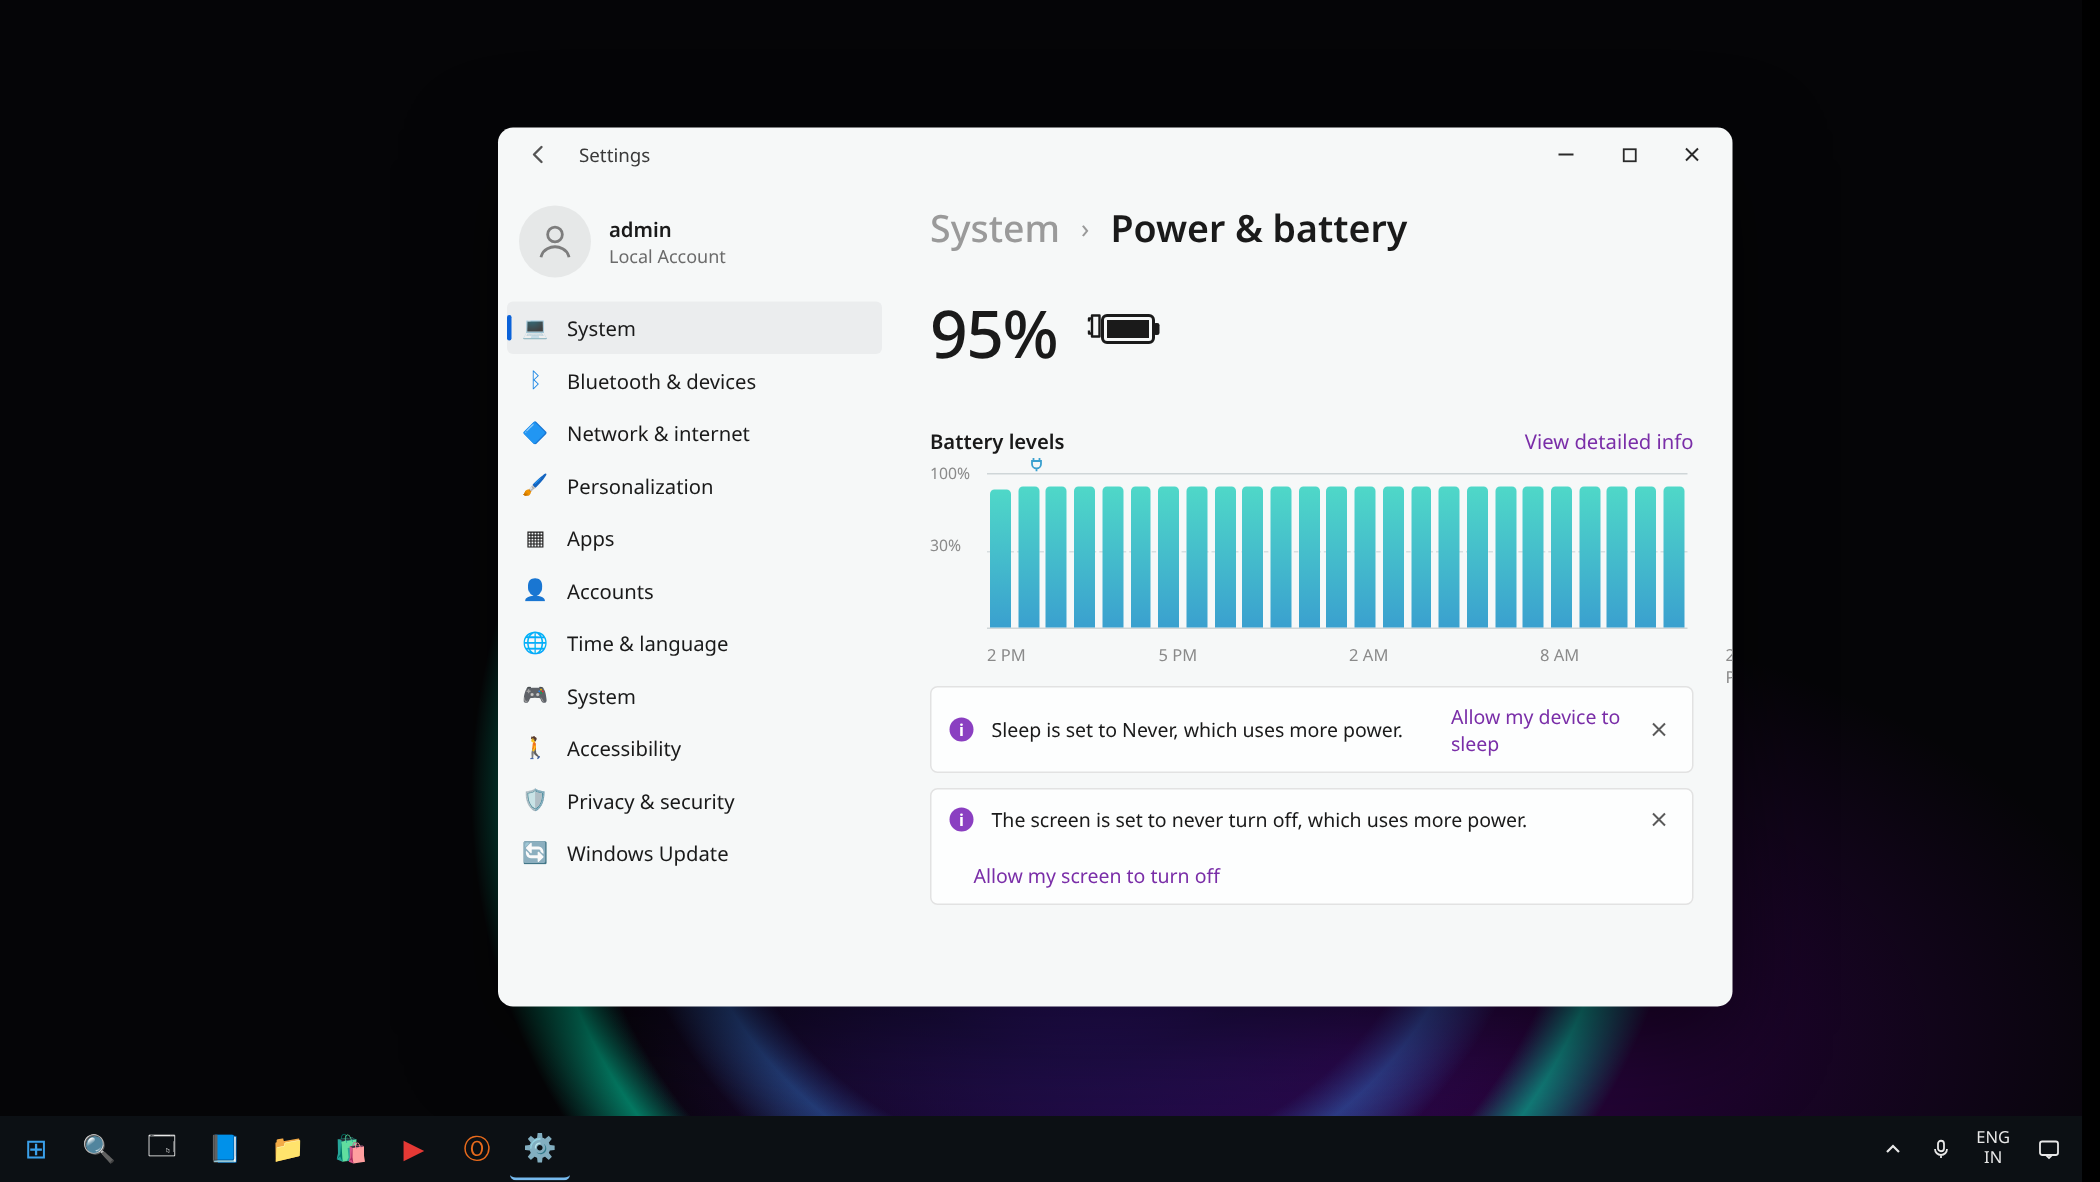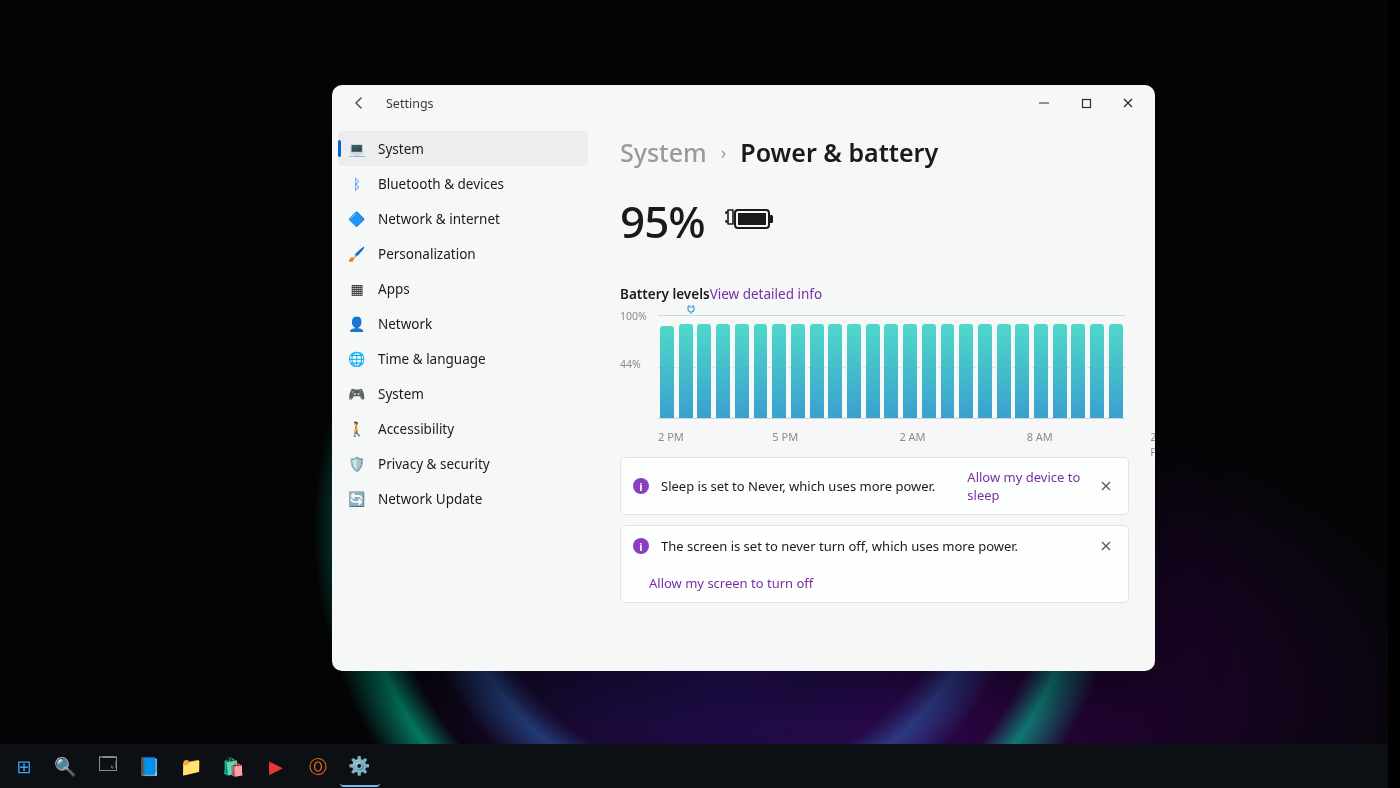--- a/index.html
+++ b/index.html
@@ -49,21 +49,21 @@
 
   .main{flex:1;padding:10px 26px 16px 26px;overflow:auto}
   .breadcrumb{display:flex;align-items:center;gap:14px;margin-top:4px;margin-bottom:22px}
   .bc-parent{font-size:25px;color:#9a9a9a;cursor:pointer;font-weight:500}
   .bc-caret{font-size:18px;color:#9a9a9a}
   .bc-current{font-size:25px;font-weight:600}
 
   .battery-hero{display:flex;align-items:center;gap:16px;margin-bottom:34px}
   .battery-pct{font-size:44px;font-weight:500;letter-spacing:-1px}
 
-  .chart-header{display:flex;justify-content:flex-start;align-items:flex-end;margin-bottom:6px}
+  .chart-header{display:flex;justify-content:space-between;align-items:flex-end;margin-bottom:6px}
   .chart-title{font-size:13.5px;font-weight:600}
   .chart-link{font-size:13.5px;color:var(--accent-text);cursor:pointer}
   .chart-box{position:relative;height:110px;margin-bottom:10px}
   .chart-plot{position:absolute;left:38px;right:4px;top:6px;bottom:0;border-top:1px solid #cfd6d8;border-bottom:1px solid #cfd6d8}
   .chart-mid{position:absolute;left:0;right:0;top:50%;border-top:1px dashed #d7dee0}
   .ylab{position:absolute;left:0;font-size:10.5px;color:#8a8a8a}
   .bars{position:absolute;left:0;right:0;bottom:0;top:0;display:flex;align-items:flex-end;justify-content:space-between;padding:0 2px}
   .bar{width:3.0%;border-radius:3px 3px 0 0;background:linear-gradient(180deg,#4fd8c8 0%,#3aa0cf 100%)}
   .plug-icon{position:absolute;top:-12px;color:#3aa0cf}
   .xticks{position:relative;left:38px;right:4px;height:16px;font-size:11px;color:#8a8a8a;margin-bottom:12px}
@@ -117,20 +117,32 @@
           <svg width="12" height="12" viewBox="0 0 12 12">
               <path d="M2 2 L10 10 M10 2 L2 10" stroke="#2a2a2a" stroke-width="1.3"></path>
             </svg>
         </div>
       </div>
     </div>
 
     <div class="body">
 
       <div class="sidebar">
+        <div class="profile">
+          <div class="avatar">
+            <svg width="28" height="28" viewBox="0 0 24 24">
+                <circle cx="12" cy="8" r="4.2" fill="none" stroke="#7d7d7d" stroke-width="1.6"></circle>
+                <path d="M4 21c1-5 6-6 8-6s7 1 8 6" fill="none" stroke="#7d7d7d" stroke-width="1.6"></path>
+              </svg>
+          </div>
+          <div>
+            <div class="profile-name">admin</div>
+            <div class="profile-sub">Local Account</div>
+          </div>
+        </div>
         <div class="nav" id="nav">
             <div class="nav-item active">
               <span class="nav-icon">💻</span>
               <span>System</span>
             </div>
             <div class="nav-item">
               <span class="nav-icon" style="color: rgb(30, 136, 229);">ᛒ</span>
               <span>Bluetooth &amp; devices</span>
             </div>
             <div class="nav-item">
@@ -140,41 +152,41 @@
             <div class="nav-item">
               <span class="nav-icon">🖌️</span>
               <span>Personalization</span>
             </div>
             <div class="nav-item">
               <span class="nav-icon">▦</span>
               <span>Apps</span>
             </div>
             <div class="nav-item">
               <span class="nav-icon">👤</span>
-              <span>Network</span>
+              <span>Accounts</span>
             </div>
             <div class="nav-item">
               <span class="nav-icon">🌐</span>
               <span>Time &amp; language</span>
             </div>
             <div class="nav-item">
               <span class="nav-icon">🎮</span>
               <span>System</span>
             </div>
             <div class="nav-item">
               <span class="nav-icon" style="color: rgb(30, 136, 229);">🚶</span>
               <span>Accessibility</span>
             </div>
             <div class="nav-item">
               <span class="nav-icon">🛡️</span>
               <span>Privacy &amp; security</span>
             </div>
             <div class="nav-item">
               <span class="nav-icon" style="color: rgb(30, 136, 229);">🔄</span>
-              <span>Network Update</span>
+              <span>Windows Update</span>
             </div>
           </div>
       </div>
 
       <div class="main">
         <div class="breadcrumb">
           <span class="bc-parent">System</span>
           <span class="bc-caret">›</span>
           <span class="bc-current">Power &amp; battery</span>
         </div>
@@ -190,21 +202,21 @@
             </svg>
           </span>
         </div>
 
         <div class="chart-header">
           <span class="chart-title">Battery levels</span>
           <span class="chart-link">View detailed info</span>
         </div>
         <div class="chart-box">
           <span class="ylab" style="top:0">100%</span>
-          <span class="ylab" style="top:48px">44%</span>
+          <span class="ylab" style="top:48px">30%</span>
           <div class="chart-plot">
             <div class="chart-mid"></div>
             <div class="bars" id="bars">
                 <div class="bar" style="height: 90%;"></div>
                 <div class="bar" style="height: 92%;"></div>
                 <div class="bar" style="height: 92%;"></div>
                 <div class="bar" style="height: 92%;"></div>
                 <div class="bar" style="height: 92%;"></div>
                 <div class="bar" style="height: 92%;"></div>
                 <div class="bar" style="height: 92%;"></div>
@@ -295,15 +307,38 @@
         <div class="tb-btn">
           <span style="font-size: 18px; color: rgb(229, 57, 53);">▶</span>
         </div>
         <div class="tb-btn">
           <span style="font-size: 18px; color: rgb(232, 106, 28);">Ⓞ</span>
         </div>
         <div class="tb-btn active">
           <span style="font-size: 18px; color: rgb(232, 232, 232);">⚙️</span>
         </div>
       </div>
+    <div class="tb-right">
+      <div class="tb-btn" style="width:28px">
+        <svg width="12" height="12" viewBox="0 0 12 12">
+            <path d="M2 8 L6 4 L10 8" fill="none" stroke="#e8e8e8" stroke-width="1.5"></path>
+          </svg>
+      </div>
+      <div class="tb-btn" style="width:24px">
+        <svg width="14" height="14" viewBox="0 0 14 14">
+            <rect x="5" y="1.5" width="4" height="7" rx="2" fill="none" stroke="#e8e8e8" stroke-width="1.2"></rect>
+            <path d="M3 7a4 4 0 0 0 8 0 M7 11v2" fill="none" stroke="#e8e8e8" stroke-width="1.2"></path>
+          </svg>
+      </div>
+      <div class="tb-lang">
+        <div>ENG</div>
+        <div>IN</div>
+      </div>
+      <div class="tb-btn" style="width:28px">
+        <svg width="16" height="16" viewBox="0 0 16 16">
+            <rect x="2" y="3" width="12" height="9" rx="1.5" fill="none" stroke="#e8e8e8" stroke-width="1.2"></rect>
+            <path d="M6 12 l2 2 l2-2" fill="none" stroke="#e8e8e8" stroke-width="1.2"></path>
+          </svg>
+      </div>
+    </div>
   </div>
 
 </div>
 
 </body></html>

